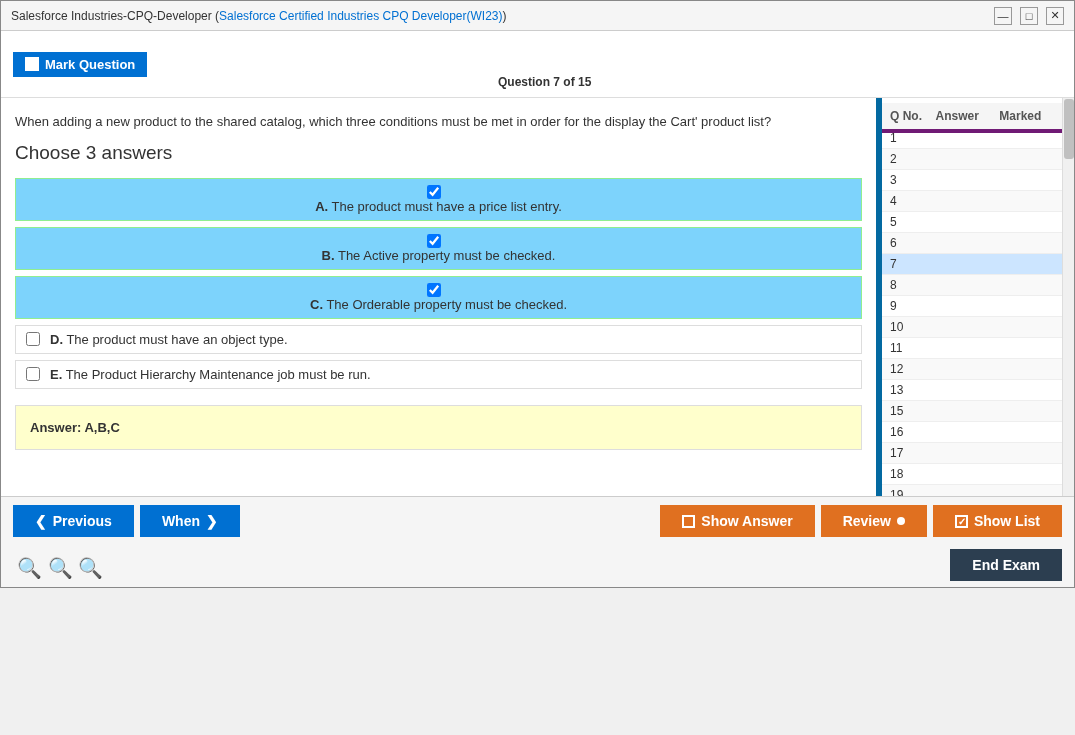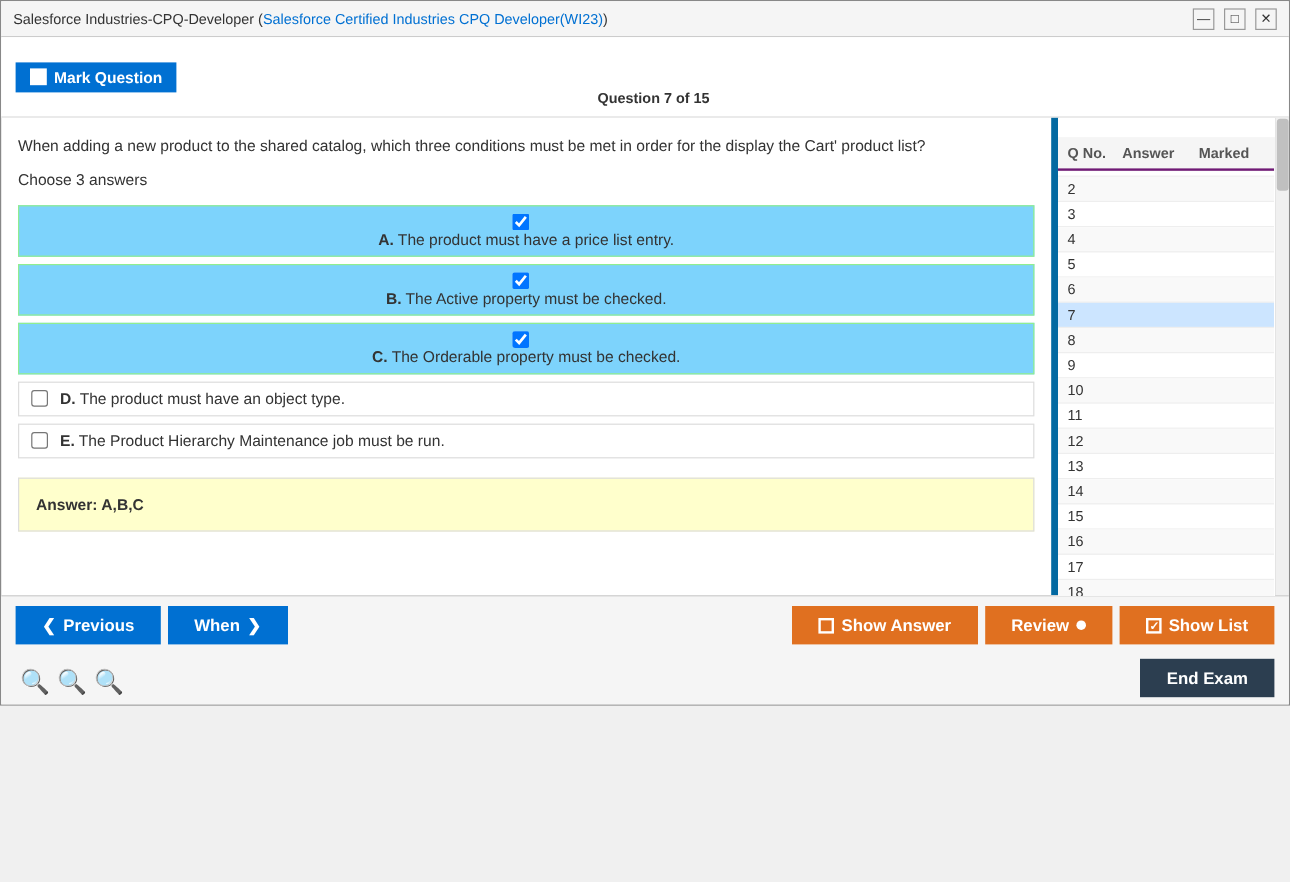--- a/index.html
+++ b/index.html
@@ -94,21 +94,21 @@
       overflow-y: auto;
       border-right: 6px solid #0369a1;
     }
     .question-text {
       font-size: 13px;
       color: #333;
       margin-bottom: 10px;
       line-height: 1.5;
     }
     .choose-label {
-      font-size: 13px;
+      font-size: 19px;
       color: #333;
       margin-bottom: 14px;
     }
     .answer-option {
       display: flex;
       align-items: center;
       margin-bottom: 6px;
       padding: 6px 10px;
       border: 1px solid #ddd;
     }
@@ -143,27 +143,27 @@
     }
     .sidebar {
       width: 180px;
       background: #fff;
       overflow-y: auto;
       flex-shrink: 0;
     }
     .sidebar-header {
       display: flex;
       background: #f5f5f5;
-      border-bottom: 2px solid #701a75;
+      border-bottom: 4px solid #701a75;
       padding: 6px 8px;
       font-size: 12px;
       font-weight: bold;
       color: #555;
       position: sticky;
-      top: 16px;
+      top: 5px;
       z-index: 1;
     }
     .sidebar-header .col-qno { width: 50px; }
     .sidebar-header .col-answer { width: 70px; }
     .sidebar-header .col-marked { width: 60px; }
     .sidebar-row {
       display: flex;
       padding: 3px 8px;
       border-bottom: 1px solid #eee;
       font-size: 12px;
@@ -378,25 +378,20 @@
       <span class="col-qno">12</span>
       <span class="col-answer"></span>
       <span class="col-marked"></span>
     </div>
           <div class="sidebar-row">
       <span class="col-qno">13</span>
       <span class="col-answer"></span>
       <span class="col-marked"></span>
     </div>
           <div class="sidebar-row">
-      <span class="col-qno">14</span>
-      <span class="col-answer"></span>
-      <span class="col-marked"></span>
-    </div>
-          <div class="sidebar-row">
       <span class="col-qno">15</span>
       <span class="col-answer"></span>
       <span class="col-marked"></span>
     </div>
           <div class="sidebar-row">
       <span class="col-qno">16</span>
       <span class="col-answer"></span>
       <span class="col-marked"></span>
     </div>
           <div class="sidebar-row">

